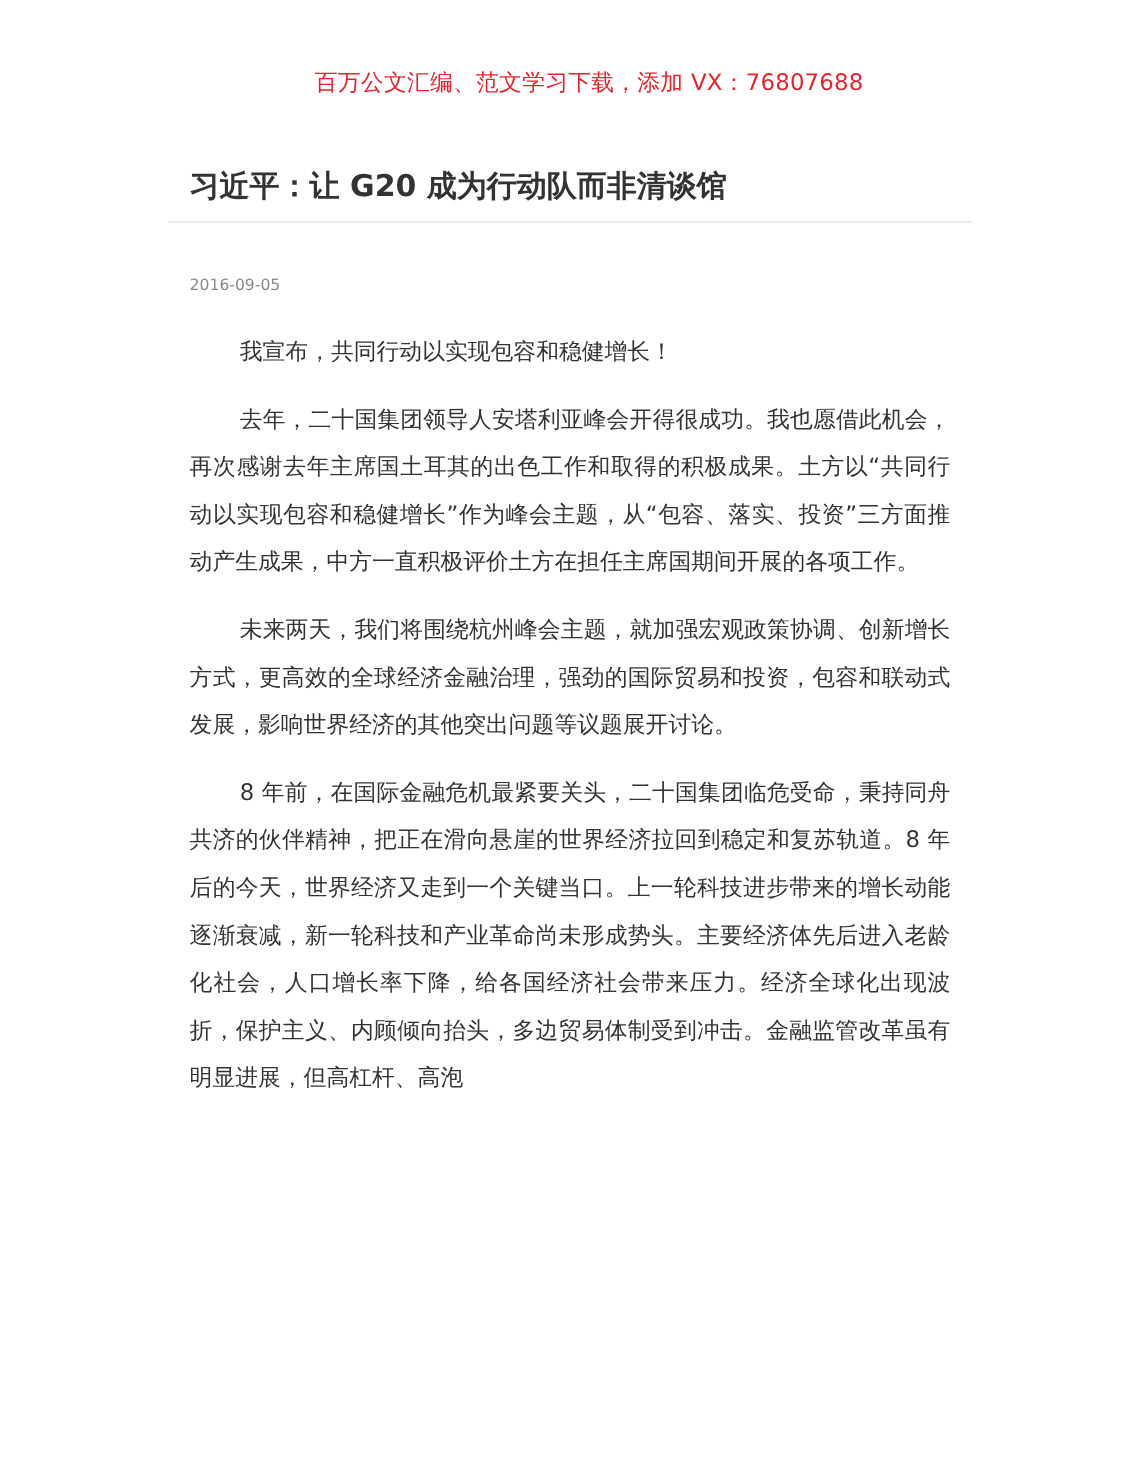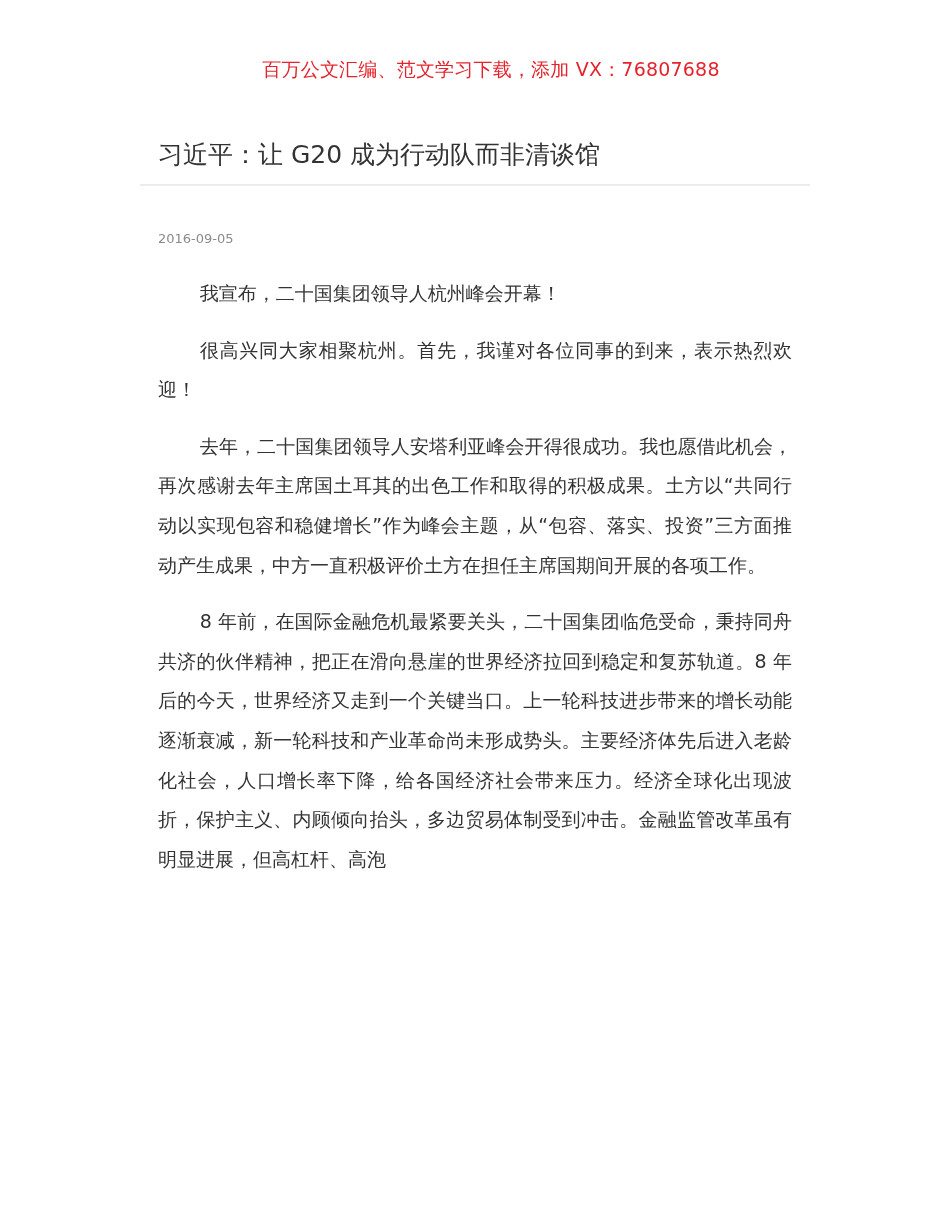--- a/index.html
+++ b/index.html
@@ -75,23 +75,23 @@
       margin: 0 0 17px 0;
       text-indent: 2.2em;
     }
   </style>
 </head>
 <body>
 
 <div class="banner">百万公文汇编、范文学习下载，添加 VX：76807688</div>
 
 <div class="article">
-  <h1 class="title" style="margin:0;font-weight:normal;">习近平：让 G20 成为行动队而非清谈馆</h1>
+  <h1 class="title" style="margin:0;font-weight:bold;">习近平：让 G20 成为行动队而非清谈馆</h1>
   <div class="divider"></div>
   <div class="date">2016-09-05</div>
 
   <div class="body-text">
-    <p class="para">我宣布，二十国集团领导人杭州峰会开幕！</p>
-    <p class="para">很高兴同大家相聚杭州。首先，我谨对各位同事的到来，表示热烈欢迎！</p>
+    <p class="para">我宣布，共同行动以实现包容和稳健增长！</p>
     <p class="para">去年，二十国集团领导人安塔利亚峰会开得很成功。我也愿借此机会，再次感谢去年主席国土耳其的出色工作和取得的积极成果。土方以“共同行动以实现包容和稳健增长”作为峰会主题，从“包容、落实、投资”三方面推动产生成果，中方一直积极评价土方在担任主席国期间开展的各项工作。</p>
+    <p class="para">未来两天，我们将围绕杭州峰会主题，就加强宏观政策协调、创新增长方式，更高效的全球经济金融治理，强劲的国际贸易和投资，包容和联动式发展，影响世界经济的其他突出问题等议题展开讨论。</p>
     <p class="para">8 年前，在国际金融危机最紧要关头，二十国集团临危受命，秉持同舟共济的伙伴精神，把正在滑向悬崖的世界经济拉回到稳定和复苏轨道。8 年后的今天，世界经济又走到一个关键当口。上一轮科技进步带来的增长动能逐渐衰减，新一轮科技和产业革命尚未形成势头。主要经济体先后进入老龄化社会，人口增长率下降，给各国经济社会带来压力。经济全球化出现波折，保护主义、内顾倾向抬头，多边贸易体制受到冲击。金融监管改革虽有明显进展，但高杠杆、高泡</p>
   </div>
 </div>
 
 </body></html>

